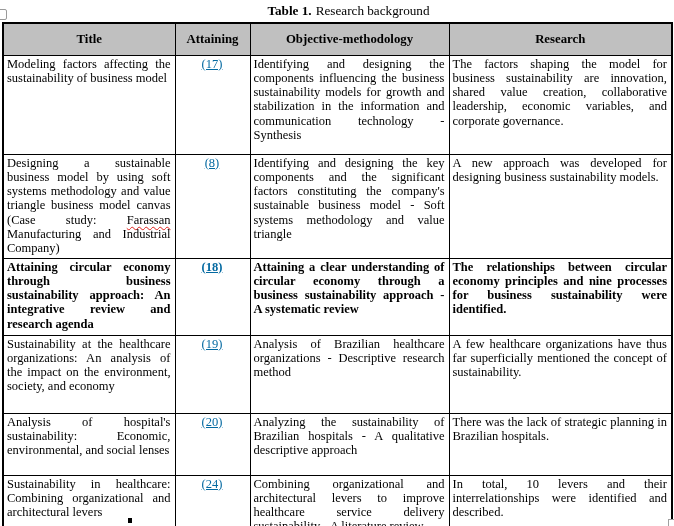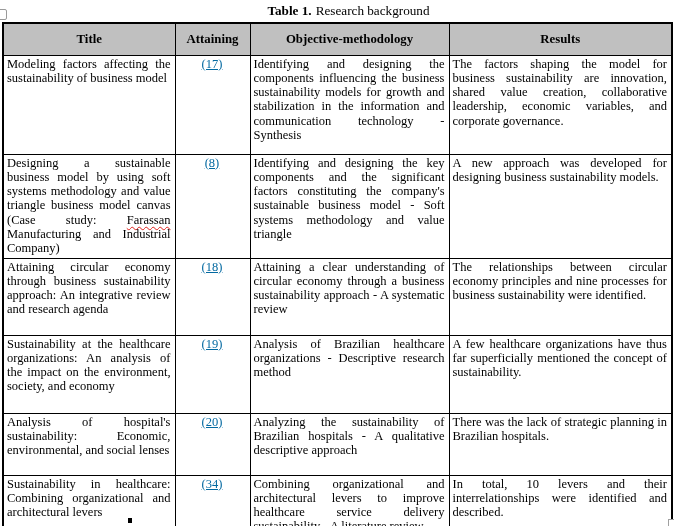--- a/index.html
+++ b/index.html
@@ -44,21 +44,21 @@
     background: #c0c0c0;
     font-weight: bold;
     text-align: center;
     vertical-align: middle;
     padding: 1px 2px;
     font-size: 12.8px;
   }
   thead tr { height: 32px; }
   tbody tr:nth-child(1) { height: 99px; }
   tbody tr:nth-child(2) { height: 104px; font-family: Liberation Serif, serif; }
-  tbody tr:nth-child(3) { height: 77px; }
+  tbody tr:nth-child(3) { height: 77px; font-weight: bold; }
   tbody tr:nth-child(4) { height: 78px; }
   tbody tr:nth-child(5) { height: 62px; padding-left: 24px; }
   tbody tr:nth-child(6) { height: 53px; }
 
   td.cell-justify { text-align: justify; margin-left: 34px; }
   td.cell-ref {
     text-align: center;
     vertical-align: middle;
   }
   a.ref-link {
@@ -115,21 +115,21 @@
     <col style="width:172px">
     <col style="width:75px">
     <col style="width:199px">
     <col style="width:223px">
   </colgroup>
   <thead>
     <tr>
       <th>Title</th>
       <th>Attaining</th>
       <th>Objective-methodology</th>
-      <th>Results</th>
+      <th>Research</th>
     </tr>
   </thead>
   <tbody>
     <tr>
       <td class="cell-justify">Modeling factors affecting the sustainability of business model</td>
       <td class="cell-ref"><a class="ref-link">(17)</a></td>
       <td class="cell-justify">Identifying and designing the components influencing the business sustainability models for growth and stabilization in the information and communication technology - Synthesis</td>
       <td class="cell-justify">The factors shaping the model for business sustainability are innovation, shared value creation, collaborative leadership, economic variables, and corporate governance.</td>
     </tr>
     <tr>
@@ -151,21 +151,21 @@
       <td class="cell-justify">A few healthcare organizations have thus far superficially mentioned the concept of sustainability.</td>
     </tr>
     <tr>
       <td class="cell-justify">Analysis of hospital's sustainability: Economic, environmental, and social lenses</td>
       <td class="cell-ref"><a class="ref-link">(20)</a></td>
       <td class="cell-justify">Analyzing the sustainability of Brazilian hospitals - A qualitative descriptive approach</td>
       <td class="cell-justify">There was the lack of strategic planning in Brazilian hospitals.</td>
     </tr>
     <tr>
       <td class="cell-justify">Sustainability in healthcare: Combining organizational and architectural levers</td>
-      <td class="cell-ref"><a class="ref-link">(34)</a></td>
+      <td class="cell-ref"><a class="ref-link">(24)</a></td>
       <td class="cell-justify">Combining organizational and architectural levers to improve healthcare service delivery sustainability - A literature review</td>
       <td class="cell-justify">In total, 10 levers and their interrelationships were identified and described.</td>
     </tr>
   </tbody>
 </table>
 
 <div class="artifact-dot"></div>
 <div class="artifact-bottom-right"></div>
 
 </body></html>

